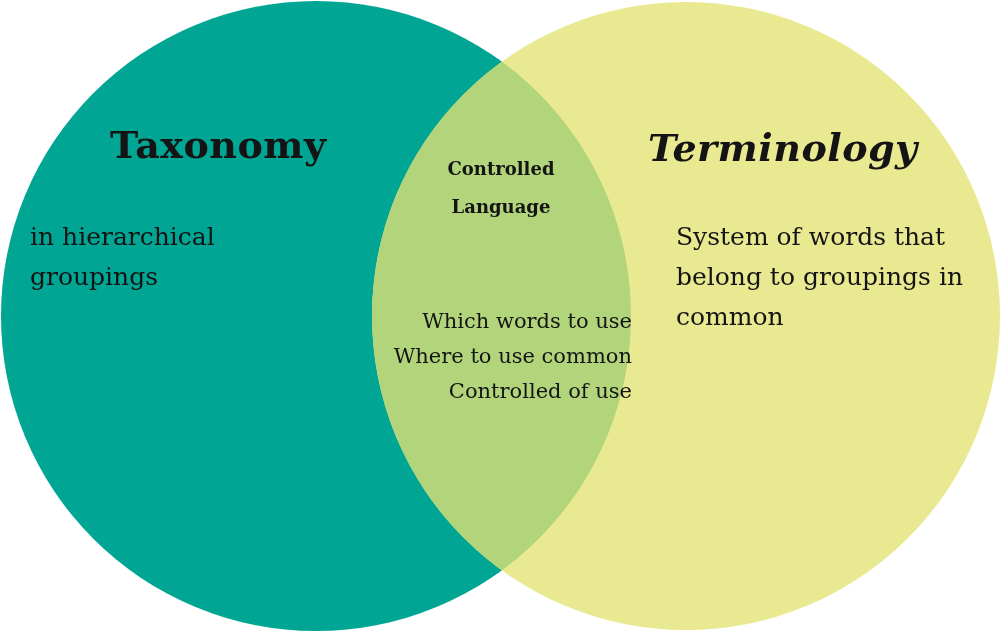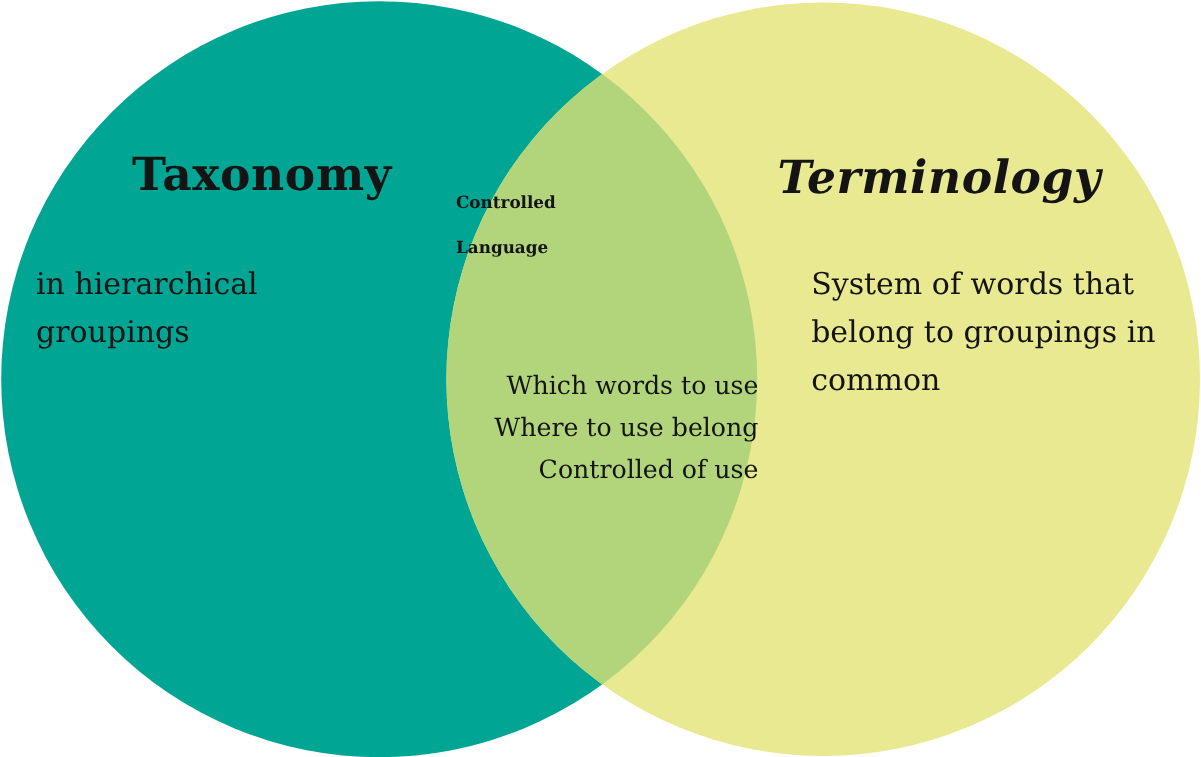--- a/index.html
+++ b/index.html
@@ -2,21 +2,21 @@
 <html><head>
   <meta charset="utf-8">
   <style>
     html, body { margin: 0; padding: 0; background: #ffffff; }
     body { width: 1001px; height: 631px; position: relative; overflow: hidden;
            font-family: "DejaVu Serif", "Liberation Serif", serif; color: #111; }
     svg.venn { position: absolute; left: 0; top: 0; }
     .txt { position: absolute; white-space: nowrap; color: #141414; }
     .title { font-size: 38px; font-weight: bold; letter-spacing: 0.5px; }
     .desc { font-size: 25px; line-height: 40px; }
-    .sub-title { font-size: 14px; font-weight: bold; line-height: 38px; }
+    .sub-title { font-size: 18px; font-weight: bold; line-height: 38px; text-align: center; }
     .sub-desc { font-size: 21px; line-height: 35px; text-align: right; }
   </style>
 </head>
 <body>
 
 <svg class="venn" width="1001" height="631" viewBox="0 0 1001 631">
   <defs>
     <clipPath id="clipLeft">
         <circle cx="316" cy="316" r="315"></circle>
       </clipPath>
@@ -31,21 +31,21 @@
   <div>in hierarchical</div>
   <div>groupings</div>
 </div>
 
 <div class="txt sub-title" style="left:380px; width:242px; top:150px;">
   <div>Controlled</div>
   <div>Language</div>
 </div>
 <div class="txt sub-desc" style="left:370px; width:262px; top:304px;">
   <div>Which words to use</div>
-  <div>Where to use belong</div>
+  <div>Where to use common</div>
   <div>Controlled of use</div>
 </div>
 
 <div class="txt title" style="left:648px; top:125px;font-style:italic;">Terminology</div>
 <div class="txt desc" style="right:38px; top:217px; ">
   <div>System of words that</div>
   <div>belong to groupings in</div>
   <div>common</div>
 </div>
 

